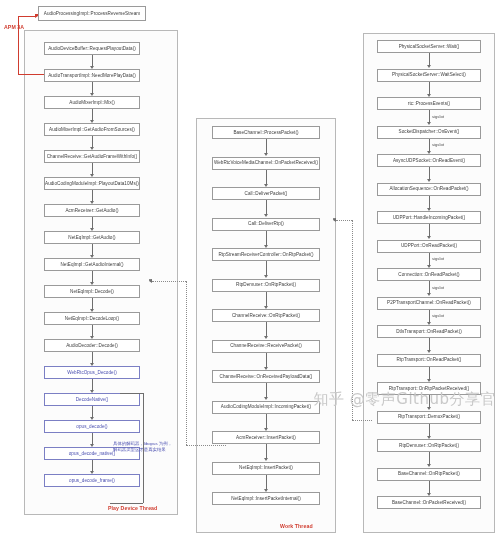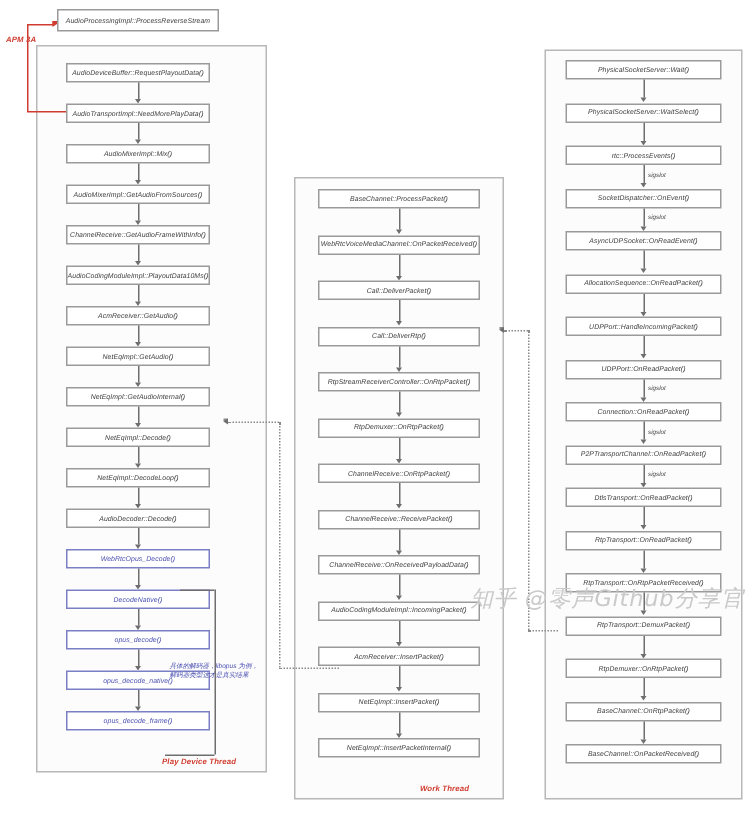--- a/index.html
+++ b/index.html
@@ -3,21 +3,21 @@
 <meta charset="utf-8">
 <style>
   html,body{margin:0;padding:0;}
   body{
     width:500px;height:545px;
     background:#ffffff;
     font-family:"Liberation Sans","DejaVu Sans",sans-serif;
     position:relative;
     overflow:hidden;
   }
-  #canvas{position:absolute;left:0;top:0;width:500px;height:415px;font-style:italic;}
+  #canvas{position:absolute;left:0;top:0;width:500px;height:415px;}
 
   
   .lane{
     position:absolute;
     border:1px solid #b8b8b8;
     background:#fcfcfc;
     box-sizing:border-box;
   }
   .lane-label{
     position:absolute;

